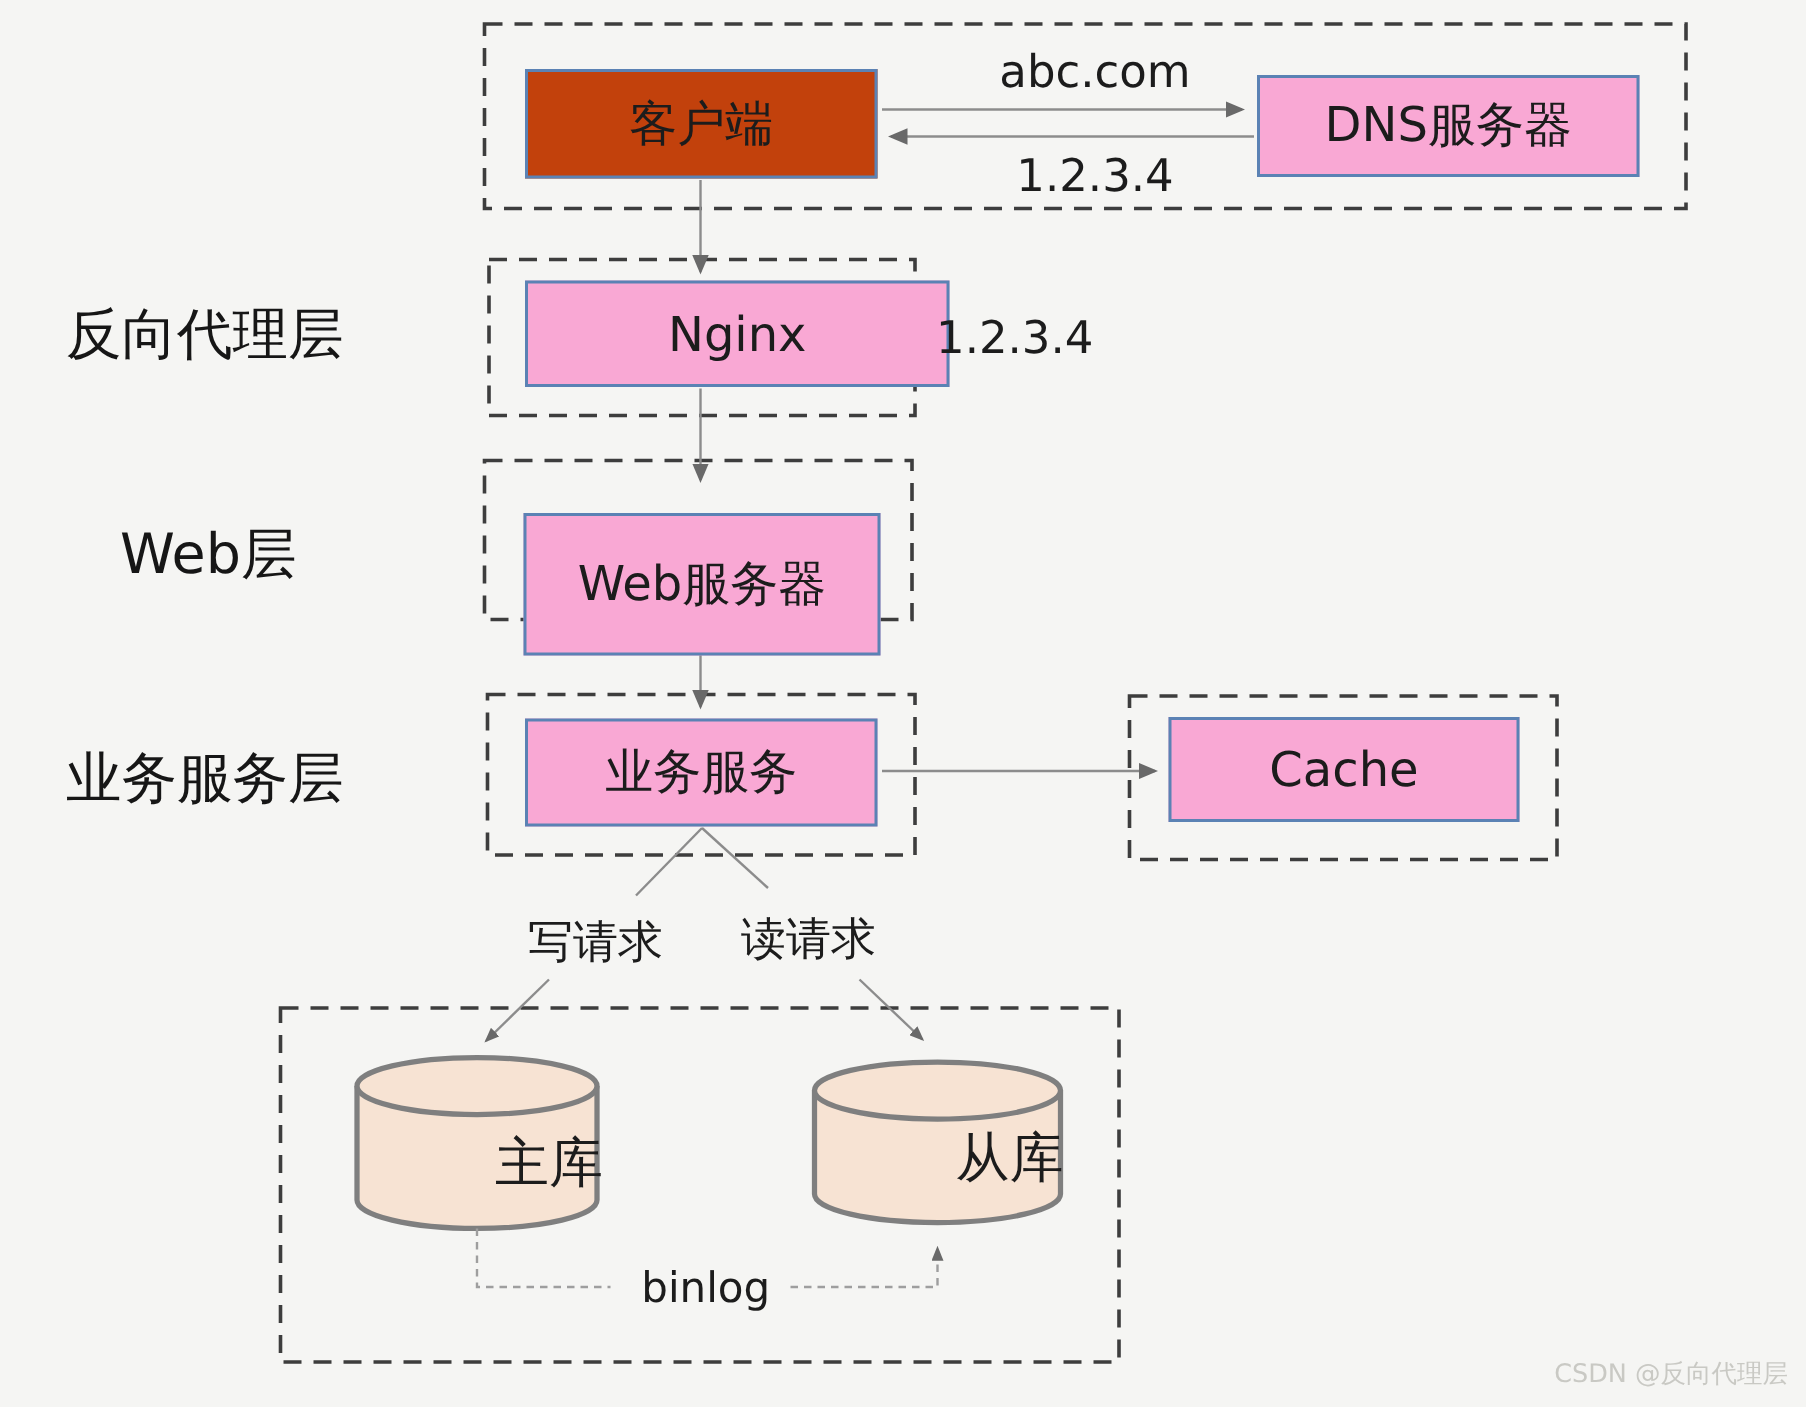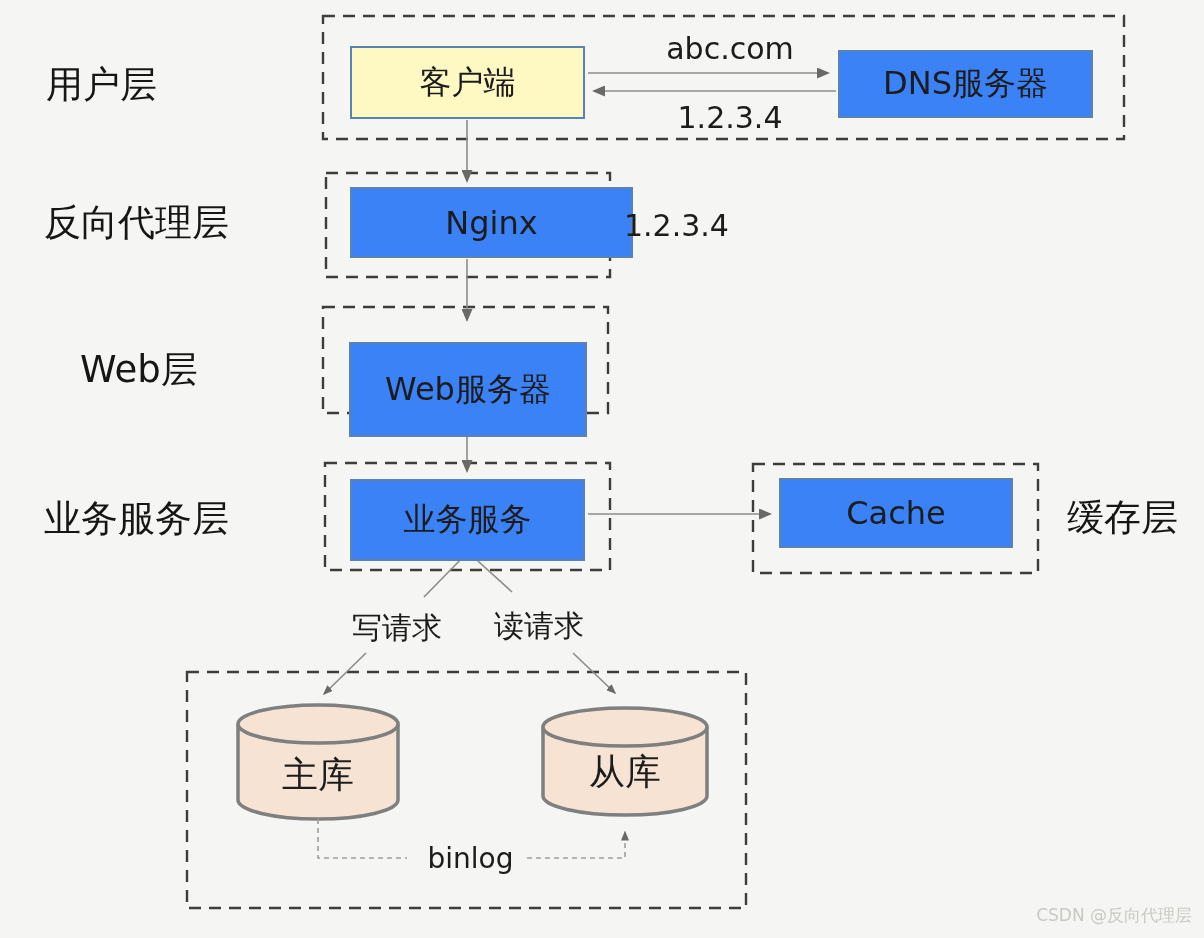--- a/index.html
+++ b/index.html
@@ -17,35 +17,36 @@
   .layer-label{
     font-size:37px;
     line-height:1.15;
     color:#161616;
     white-space:nowrap;
   }
   .node{
     position:absolute;
     display:flex;align-items:center;justify-content:center;
     border:2px solid #5b82b4;
-    background:#3b82f6;
+    background:#f9a8d4;
     font-size:32px;
     box-sizing:border-box;
     white-space:nowrap;
   }
-  .node.green{background:#fef9c3;}
+  .node.green{background:#c2410c;}
   .edge-label{
     font-size:30px;
     white-space:nowrap;
   }
   .center{text-align:center;}
   .db-label{
     font-size:36px;
     text-align:center;
     white-space:nowrap;
+    padding-left:48px;
   }
   .binlog-label{font-size:28px;}
   .watermark{
     font-size:17px;
     color:#c9c9c4;
     text-align:right;
     white-space:nowrap;
   }
 </style>
 </head>
@@ -95,31 +96,29 @@
         <ellipse cx="625" cy="727" rx="82" ry="19"></ellipse>
       </g>
     </g>
 
     <g stroke="#9e9e9e" stroke-width="1.6" fill="none" stroke-dasharray="5 4">
       <path d="M318,819 V858 H407"></path>
       <path d="M527,858 H625 V832" marker-end="url(#arrow)"></path>
     </g>
   </svg>
 
-  <div class="abs layer-label" style="left:46px;top:64px;">用户层</div>
   <div class="abs layer-label" style="left:44px;top:202px;">反向代理层</div>
   <div class="abs layer-label" style="left:44px;top:349px;margin-left:36px;">Web层</div>
   <div class="abs layer-label" style="left:44px;top:498px;">业务服务层</div>
-  <div class="abs layer-label" style="left:1067px;top:497px;">缓存层</div>
 
   <div class="node green" style="left:350px;top:46px;width:235px;height:73px;">客户端</div>
   <div class="node" style="left:838px;top:50px;width:255px;height:68px;">DNS服务器</div>
   <div class="node" style="left:350px;top:187px;width:283px;height:71px;">Nginx</div>
   <div class="node" style="left:349px;top:342px;width:238px;height:95px;">Web服务器</div>
-  <div class="node" style="left:350px;top:479px;width:235px;height:82px;">业务服务</div>
+  <div class="node" style="left:350px;top:479px;width:235px;height:72px;">业务服务</div>
   <div class="node" style="left:779px;top:478px;width:234px;height:70px;">Cache</div>
 
   <div class="abs edge-label center" style="left:650px;top:31px;width:160px;">abc.com</div>
   <div class="abs edge-label center" style="left:650px;top:100px;width:160px;">1.2.3.4</div>
   <div class="abs edge-label" style="left:624px;top:208px;">1.2.3.4</div>
   <div class="abs edge-label" style="left:352px;top:608px;">写请求</div>
   <div class="abs edge-label" style="left:494px;top:606px;">读请求</div>
   <div class="abs edge-label binlog-label center" style="left:408px;top:842px;width:125px;">binlog</div>
 
   <div class="abs db-label" style="left:238px;top:751px;width:160px;">主库</div>

